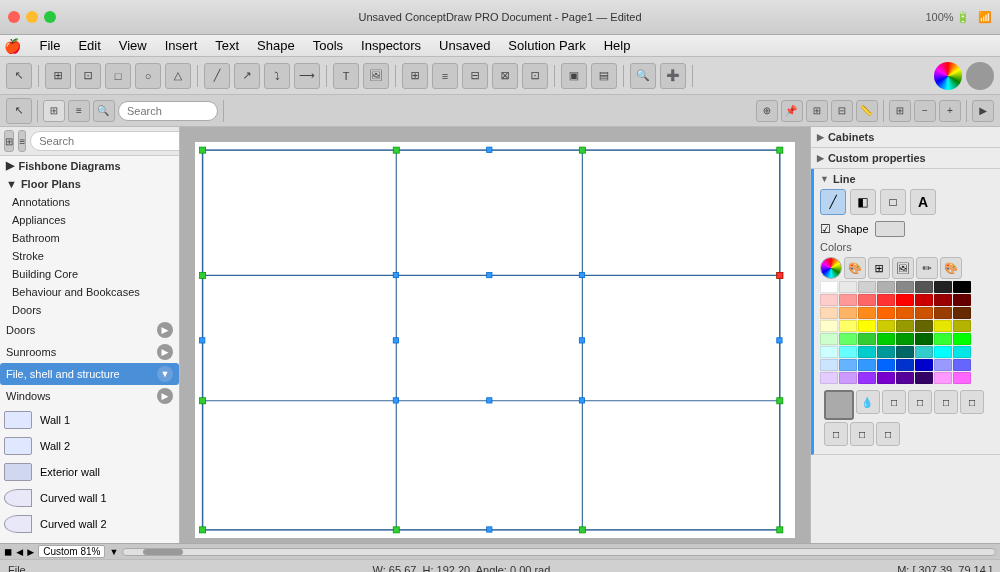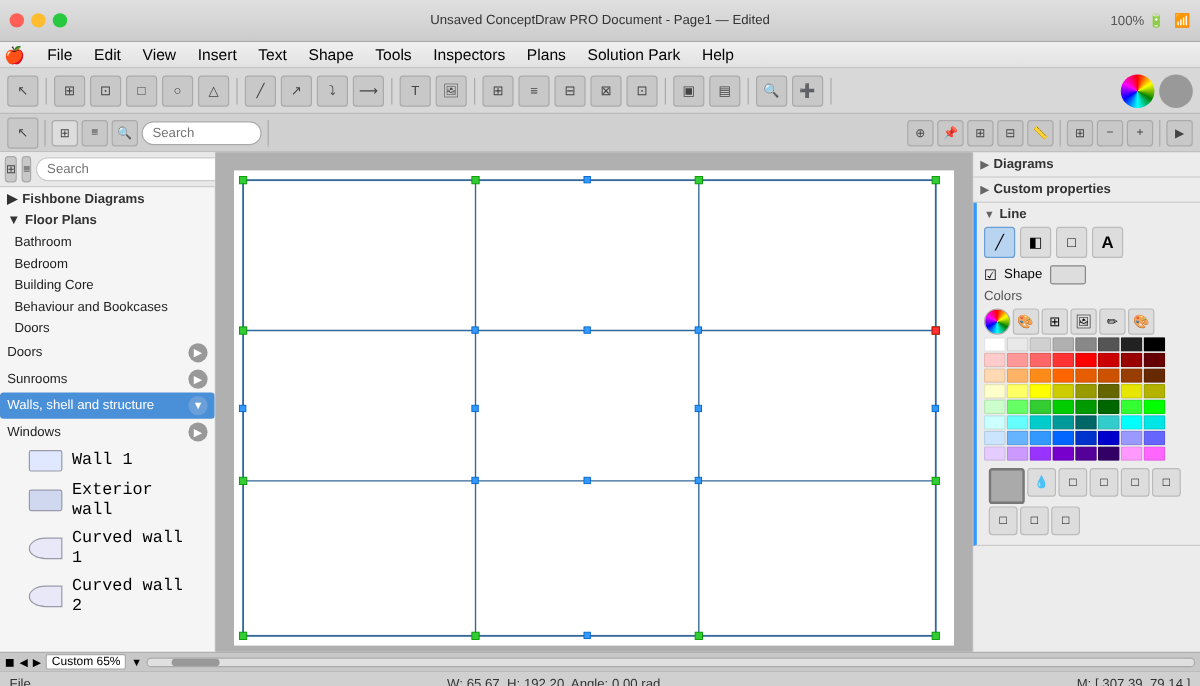--- a/index.html
+++ b/index.html
@@ -130,27 +130,26 @@
     }
     .arrow-badge {
       width: 16px; height: 16px;
       background: #999;
       border-radius: 50%;
       display: flex; align-items: center; justify-content: center;
       color: white; font-size: 9px;
     }
     
     .wall-item {
-      padding: 4px 24px;
+      padding: 4px 4px;
       display: flex;
       align-items: center;
       gap: 8px;
       cursor: pointer;
-      font-size: 14px;
-      font-family: Liberation Mono, monospace;
+      font-size: 11px;
     }
     .wall-icon {
       width: 28px; height: 18px;
       background: #e0e8ff;
       border: 1px solid #99a;
       border-radius: 2px;
       flex-shrink: 0;
     }
 
     
@@ -308,21 +307,21 @@
 <div id="menubar">
   <span class="apple-logo">🍎</span>
   <span class="menu-item">File</span>
   <span class="menu-item">Edit</span>
   <span class="menu-item">View</span>
   <span class="menu-item">Insert</span>
   <span class="menu-item">Text</span>
   <span class="menu-item">Shape</span>
   <span class="menu-item">Tools</span>
   <span class="menu-item">Inspectors</span>
-  <span class="menu-item">Plans</span>
+  <span class="menu-item">Unsaved</span>
   <span class="menu-item">Solution Park</span>
   <span class="menu-item">Help</span>
 </div>
 
 <div id="toolbar1">
   <div class="tb-btn" title="Select">↖</div>
   <div class="tb-sep"></div>
   <div class="tb-btn">⊞</div>
   <div class="tb-btn">⊡</div>
   <div class="tb-btn">□</div>
@@ -391,55 +390,65 @@
         <span>▶</span>
         <span>Fishbone Diagrams</span>
       </div>
 
       <div class="sidebar-section-header">
         <span>▼</span>
         <span>Floor Plans</span>
       </div>
 
       <div class="sidebar-item">
+        <span>Annotations</span>
+      </div>
+      <div class="sidebar-item">
+        <span>Appliances</span>
+      </div>
+      <div class="sidebar-item">
         <span>Bathroom</span>
       </div>
       <div class="sidebar-item">
-        <span>Bedroom</span>
+        <span>Stroke</span>
       </div>
       <div class="sidebar-item">
         <span>Building Core</span>
       </div>
       <div class="sidebar-item">
         <span>Behaviour and Bookcases</span>
       </div>
       <div class="sidebar-item">
         <span>Doors</span>
       </div>
 
       <div class="sidebar-item-with-arrow">
         <span>Doors</span>
         <div class="arrow-badge">▶</div>
       </div>
       <div class="sidebar-item-with-arrow">
         <span>Sunrooms</span>
         <div class="arrow-badge">▶</div>
       </div>
       <div class="sidebar-item-with-arrow" style="background:#4a90d9;color:white;border-radius:3px;">
-        <span>Walls, shell and structure</span>
+        <span>File, shell and structure</span>
         <div class="arrow-badge" style="background:#6a9fd9;">▼</div>
       </div>
       <div class="sidebar-item-with-arrow">
         <span>Windows</span>
         <div class="arrow-badge">▶</div>
       </div>
 
       <div class="wall-item">
         <div class="wall-icon"></div>
         <span>Wall 1</span>
+      </div>
+      <div class="wall-item">
+        <div class="wall-icon"></div>
+        <span>Wall 2</span>
       </div>
       <div class="wall-item">
         <div class="wall-icon" style="background:#d0d8f0;"></div>
         <span>Exterior wall</span>
       </div>
       <div class="wall-item">
         <div class="wall-icon" style="background:#e8e8f8;border-radius:50% 0 0 50%;"></div>
         <span>Curved wall 1</span>
       </div>
       <div class="wall-item">
@@ -493,21 +502,21 @@
         <rect x="506" y="257" width="7" height="7" fill="#3399ff" stroke="#0066cc" stroke-width="1"></rect>
       </svg>
     </div>
   </div>
 
   <div id="right-panel">
 
     <div class="panel-section">
       <div class="panel-title">
         <span class="panel-title-arrow">▶</span>
-        <span>Diagrams</span>
+        <span>Cabinets</span>
       </div>
     </div>
 
     <div class="panel-section">
       <div class="panel-title">
         <span class="panel-title-arrow">▶</span>
         <span>Custom properties</span>
       </div>
     </div>
 
@@ -621,21 +630,21 @@
         <div class="bottom-tool-btn">□</div>
       </div>
     </div>
   </div>
 </div>
 
 <div id="bottom-bar" style="height:16px;background:#c8c8c8;border-top:1px solid #aaa;display:flex;align-items:center;padding:0 4px;gap:4px;">
   <span style="font-size:10px;">◼</span>
   <span style="font-size:9px;cursor:pointer;">◀</span>
   <span style="font-size:9px;cursor:pointer;">▶</span>
-  <span style="font-size:10px;padding:0 4px;background:white;border:1px solid #aaa;border-radius:2px;cursor:pointer;">Custom 65%</span>
+  <span style="font-size:10px;padding:0 4px;background:white;border:1px solid #aaa;border-radius:2px;cursor:pointer;">Custom 81%</span>
   <span style="font-size:9px;cursor:pointer;">▼</span>
   <div style="flex:1;height:8px;background:#e0e0e0;border:1px solid #aaa;border-radius:4px;">
     <div style="width:40px;height:6px;background:#999;border-radius:3px;margin-left:20px;"></div>
   </div>
 </div>
 
 <div id="statusbar">
   <span>File</span>
   <span>W: 65.67,  H: 192.20,  Angle: 0.00 rad</span>
   <span>M: [ 307.39, 79.14 ]</span>

